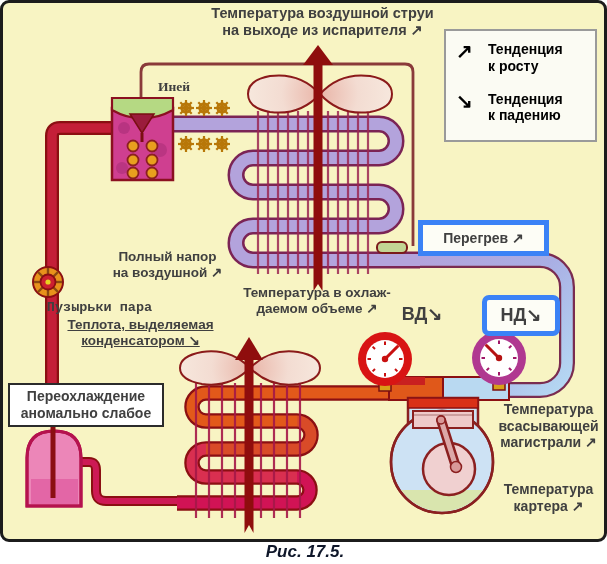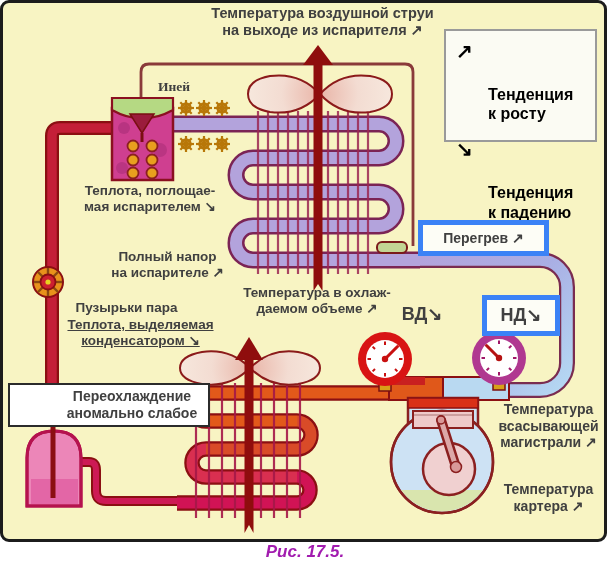--- a/index.html
+++ b/index.html
@@ -9,24 +9,24 @@
          border:3px solid #1c1c1c;border-radius:9px;background:#f8f4c3;}
   svg.art{position:absolute;left:0;top:0;}
   .lbl{position:absolute;font-weight:700;font-size:13.5px;line-height:1.18;color:#404040;
        text-align:center;white-space:pre-line;}
   .box{background:#fdfdf6;border:5px solid #3b82f6;display:flex;align-items:center;justify-content:center;}
   .box-dark{background:#ffffff;border:2px solid #2b2b2b;}
   .legend{position:absolute;left:444px;top:29px;width:153px;height:113px;box-sizing:border-box;
           background:#fbfbf3;border:2px solid #9a9a9a;padding:10px 6px 6px 10px;}
   .legend-row{display:flex;align-items:flex-start;margin-bottom:16px;}
   .legend-arrow{font-size:20px;font-weight:700;width:32px;line-height:1;}
-  .legend-text{font-weight:700;font-size:16px;line-height:1.2;white-space:pre-line;text-align:left;margin-top:44px;}
+  .legend-text{font-weight:700;font-size:14px;line-height:1.2;white-space:pre-line;text-align:left;}
   .big{font-size:18px;}
   .caption{position:absolute;left:240px;top:542px;width:130px;text-align:center;
-           font-weight:700;font-style:italic;font-size:17px;color:#a21caf;}
+           font-weight:700;font-style:italic;font-size:17px;color:#0f172a;}
 </style>
 </head>
 <body>
 
 <div class="stage">
   <div class="frame"></div>
 
   <svg class="art" width="607" height="564" viewBox="0 0 607 564">
     <defs>
       <radialGradient id="fanG1" gradientUnits="userSpaceOnUse" cx="320" cy="94" r="85">
@@ -246,42 +246,40 @@
     </div>
     <div class="legend-row">
       <span class="legend-arrow">↘</span>
       <span class="legend-text">Тенденция
 к падению</span>
     </div>
   </div>
 
   <div class="lbl" style="left:148px;top:79px;width:52px;font-family:Liberation Serif, serif;">Иней</div>
 
-  <div class="lbl" style="left:66px;top:183px;width:168px;">Теплота, поглощае-
-мая испарителем ↘</div>
 
   <div class="lbl" style="left:95px;top:249px;width:145px;">Полный напор
-на испарителе ↗</div>
-
-  <div class="lbl" style="left:64px;top:300px;width:125px;">Пузырьки пара</div>
+на воздушной ↗</div>
+
+  <div class="lbl" style="left:37px;top:300px;width:125px;font-family:Liberation Mono, monospace;">Пузырьки пара</div>
 
   <div class="lbl" style="left:58px;top:317px;width:165px;text-decoration:underline;">Теплота, выделяемая
 конденсатором ↘</div>
 
-  <div class="lbl box box-dark" style="left:8px;top:383px;width:152px;height:40px;font-size:14px;padding-left:46px;">Переохлаждение
+  <div class="lbl box box-dark" style="left:8px;top:383px;width:152px;height:40px;font-size:14px;">Переохлаждение
 аномально слабое</div>
 
   <div class="lbl" style="left:228px;top:285px;width:178px;">Температура в охлаж-
 даемом объеме ↗</div>
 
   <div class="lbl box" style="left:418px;top:220px;width:121px;height:26px;font-size:14px;">Перегрев ↗</div>
 
   <div class="lbl big" style="left:392px;top:304px;width:60px;">ВД↘</div>
 
-  <div class="lbl box big" style="left:482px;top:295px;width:68px;height:31px;">НД↘</div>
+  <div class="lbl box big" style="left:482px;top:295px;width:68px;height:31px;border-radius:7px;">НД↘</div>
 
   <div class="lbl" style="left:490px;top:401px;width:117px;font-size:14px;">Температура
 всасывающей
 магистрали ↗</div>
 
   <div class="lbl" style="left:490px;top:481px;width:117px;font-size:14px;">Температура
 картера ↗</div>
 
   <div class="caption">Рис. 17.5.</div>
 </div>

